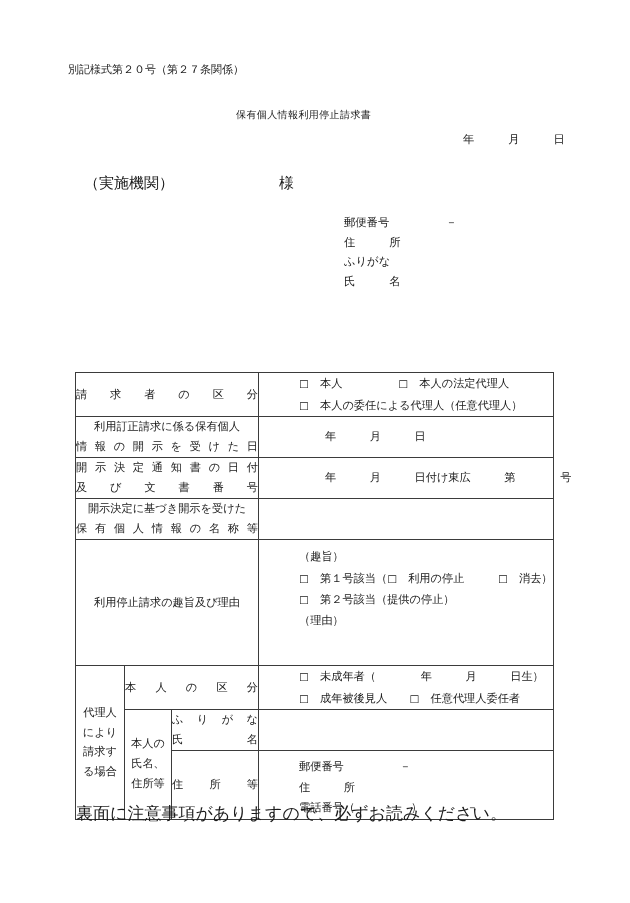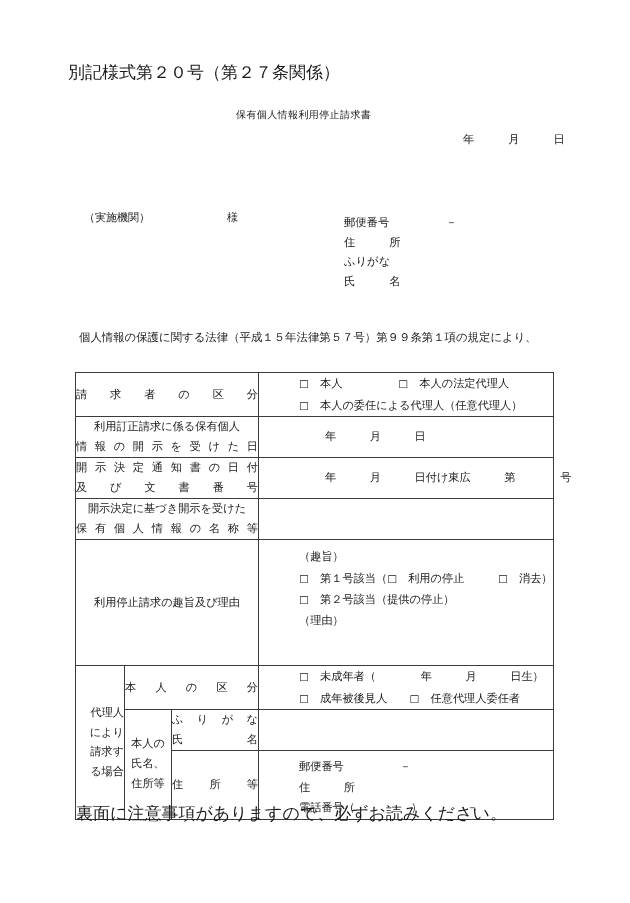--- a/index.html
+++ b/index.html
@@ -23,35 +23,34 @@
     height: 903px;
     overflow: hidden;
   }
 
   
   .t { position: absolute; white-space: pre; line-height: 1; }
 
   
   #form-number {
     left: 68px; top: 64px;
-    font-size: 17px;
+    font-size: 11px;
   }
   #doc-title {
     left: 236px; top: 110px;
     font-size: 10px;
     letter-spacing: 0.4px;
   }
   #date-line {
     left: 463px; top: 134px;
     font-size: 11.3px;
   }
   #recipient-line {
     left: 84px; top: 176px;
-    font-size: 11px;
-    margin-top: 36px;
+    font-size: 15px;
   }
 
   
   #applicant-block {
     position: absolute;
     left: 344px; top: 213px;
     font-size: 11.3px;
     line-height: 19.6px;
   }
   .ab-row { white-space: pre; }
@@ -108,21 +107,21 @@
   }
   .val .row { display: block; white-space: pre; margin-left: 40px; }
 
   .cbx {
     font-family: "DejaVu Sans", "Liberation Sans", sans-serif;
     font-size: 10.4px;
   }
 
   
   .lbl-vert {
-    text-align: right;
+    text-align: center;
     padding: 4px 2px;
   }
   .lbl-vert .vline {
     display: block;
     line-height: 19.4px;
     white-space: pre;
   }
 
   
   #footer-note {
@@ -144,21 +143,20 @@
   <div class="t" id="recipient-line">（実施機関）　　　　　　　様</div>
 
   <div id="applicant-block">
     <div class="ab-row">郵便番号　　　　　－</div>
     <div class="ab-row">住　　　所</div>
     <div class="ab-row">ふりがな</div>
     <div class="ab-row">氏　　　名</div>
   </div>
 
   <div id="statement">
-    <span class="ln1">個人情報の保護に関する法律（平成１５年法律第５７号）第９９条第１項の規定により、</span>
   </div>
 
   <table id="main-table">
     <colgroup>
       <col style="width:49px">
       <col style="width:47px">
       <col style="width:87px">
       <col style="width:295px">
     </colgroup>
     <tbody>

